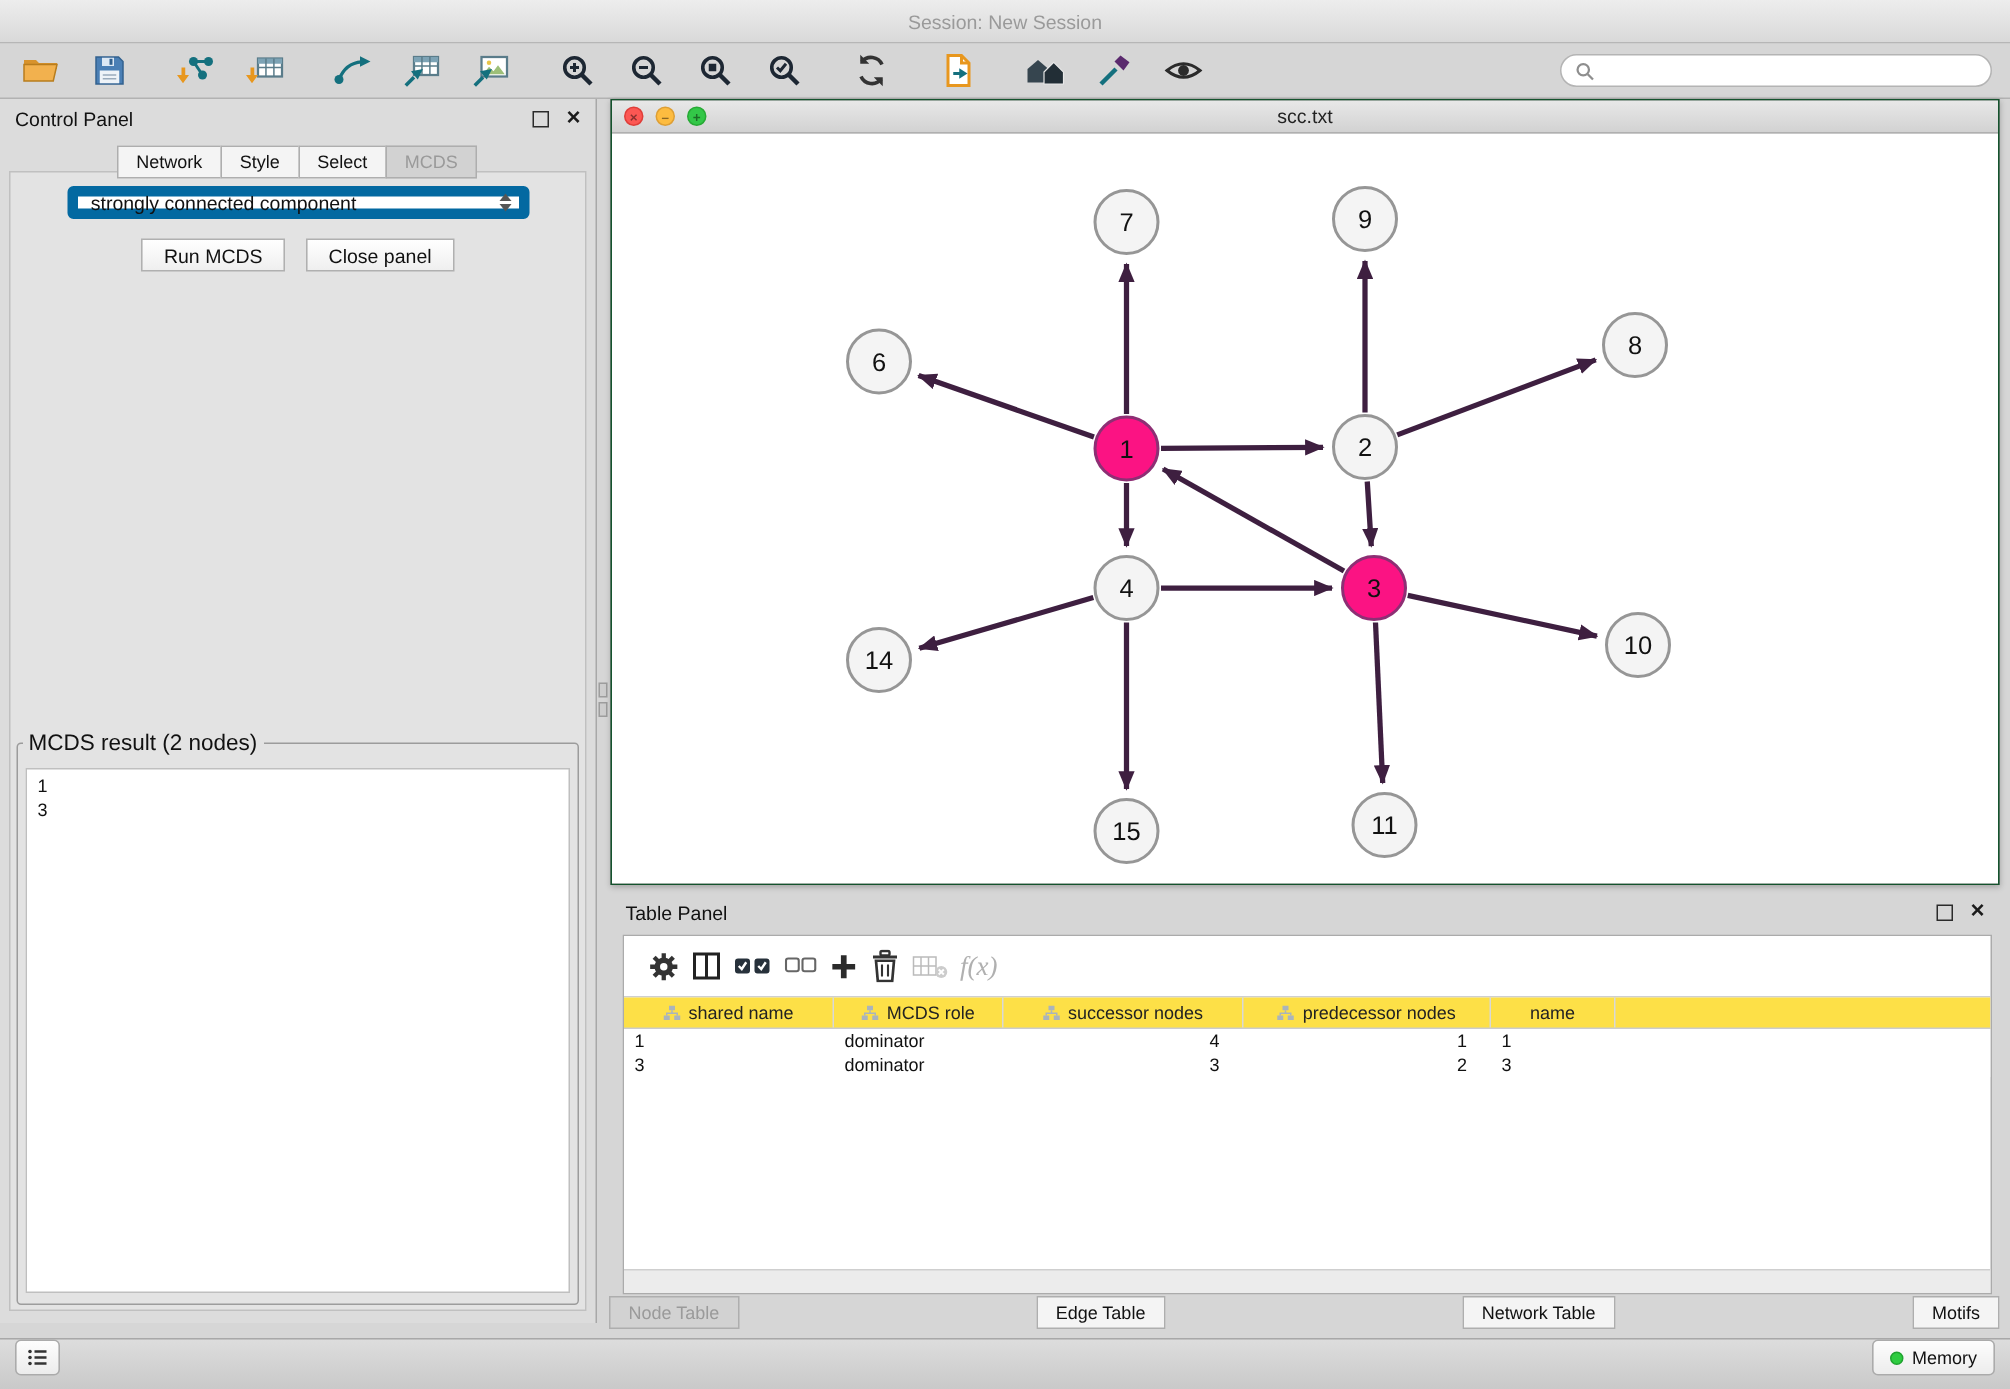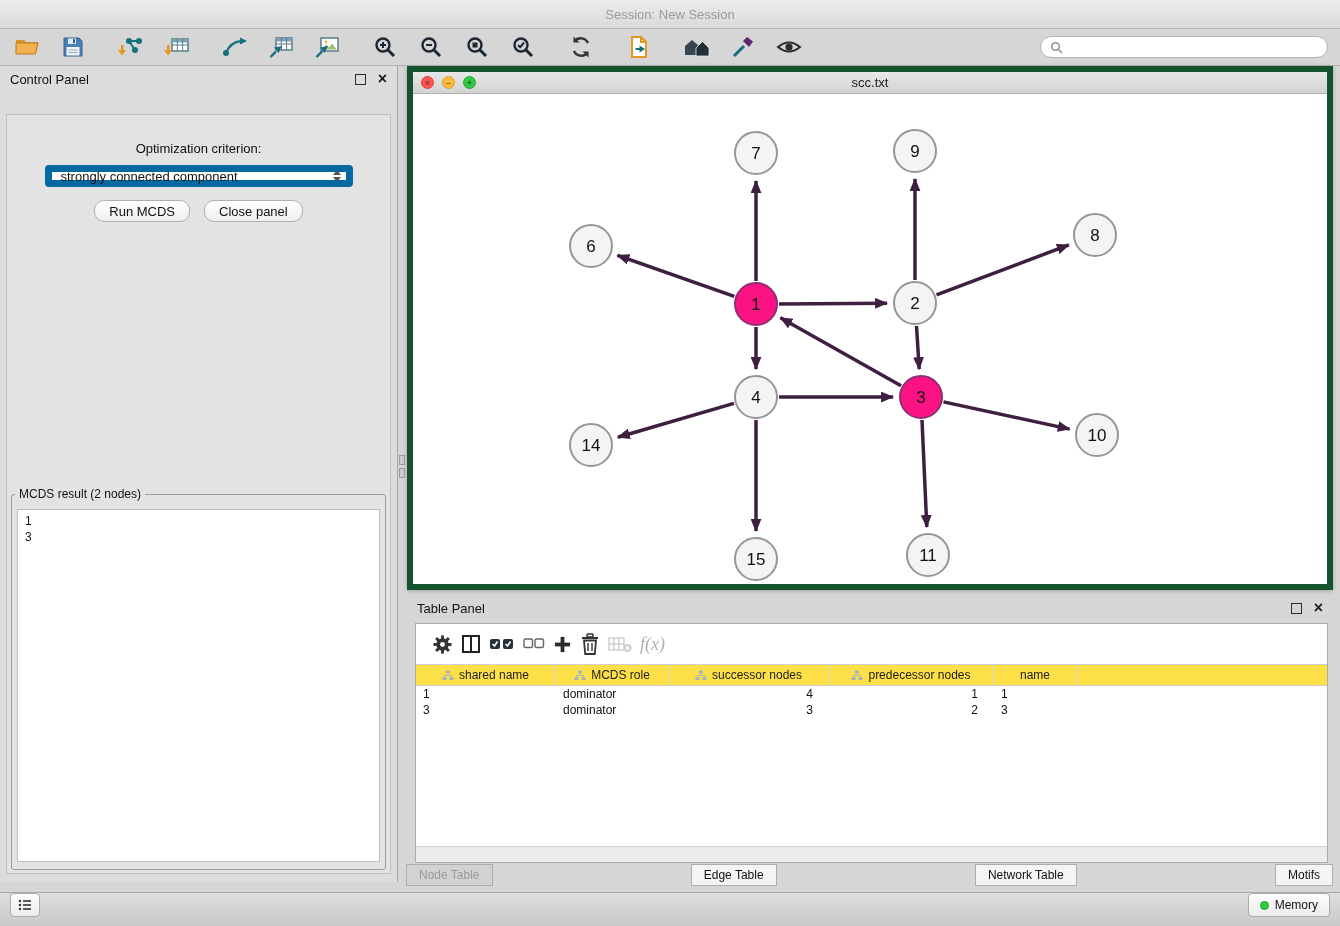--- a/index.html
+++ b/index.html
@@ -37,33 +37,33 @@
     border:1px solid #c0c0c0;background:#e3e3e3;}
   .opt-label{margin-top:26px;text-align:center;font-size:13px;}
   .select{margin:9px auto 0;width:308px;height:22px;background:#fff;border:7px solid #0369a1;
     border-radius:4px;display:flex;align-items:center;justify-content:space-between;
     padding:0 5px 0 9px;font-size:13px;box-sizing:border-box;}
   .stepper{display:flex;flex-direction:column;align-items:center;gap:2px;}
   .stepper .up{width:0;height:0;border-left:4px solid transparent;border-right:4px solid transparent;border-bottom:5px solid #555;}
   .stepper .down{width:0;height:0;border-left:4px solid transparent;border-right:4px solid transparent;border-top:5px solid #555;}
   .btn-row{display:flex;justify-content:center;gap:14px;margin-top:13px;}
   .mac-btn{height:22px;padding:0 14px;font-size:13px;font-family:inherit;
-    background:linear-gradient(#ffffff,#efefef);border:1px solid #b0b0b0;border-radius:10px;color:#111;}
+    background:linear-gradient(#ffffff,#efefef);border:1px solid #b0b0b0;border-radius:0;color:#111;}
   .result-box{position:absolute;left:4px;right:4px;top:372px;bottom:3px;margin:0;padding:0;
     border:1px solid #9c9c9c;border-radius:3px;}
-  .result-box legend{font-size:12px;padding:0 4px;margin-left:3px;margin-top:24px;}
+  .result-box legend{font-size:15px;padding:0 4px;margin-left:3px;margin-top:24px;}
   .result-list{position:absolute;left:5px;right:5px;top:8px;bottom:7px;background:#fff;
     border:1px solid #bfbfbf;font-size:12px;line-height:16px;padding:3px 7px;overflow:hidden;}
   
   .splitter-grip{position:absolute;left:399px;top:455px;width:7px;height:26px;
     display:flex;flex-direction:column;gap:3px;}
   .splitter-grip i{display:block;width:6px;height:10px;background:#cdcdcd;border:1px solid #9d9d9d;box-sizing:border-box;}
   
   .net-window{position:absolute;left:407px;top:66px;width:926px;height:524px;
-    background:#737373;border:6px solid #14532d;box-sizing:border-box;box-shadow:0 1px 4px rgba(0,0,0,.25);}
+    background:#737373;border:1px solid #14532d;box-sizing:border-box;box-shadow:0 1px 4px rgba(0,0,0,.25);}
   .net-titlebar{height:21px;background:linear-gradient(#e8e8e8,#d2d2d2);border-bottom:1px solid #b0b0b0;
     position:relative;display:flex;align-items:center;justify-content:center;font-size:13px;color:#222;}
   .tl{position:absolute;top:4px;width:13px;height:13px;border-radius:50%;box-sizing:border-box;
     display:flex;align-items:center;justify-content:center;font-size:9px;font-weight:bold;color:rgba(0,0,0,.45);}
   .tl.red{left:8px;background:#fc5753;border:1px solid #df3e39;}
   .tl.red::after{content:"\00d7";}
   .tl.yellow{left:29px;background:#fdbc40;border:1px solid #de9f34;}
   .tl.yellow::after{content:"\2013";}
   .tl.green{left:50px;background:#33c748;border:1px solid #27aa35;}
   .tl.green::after{content:"+";}
@@ -254,22 +254,27 @@
   </div>
 </div>
 
 <div class="control-panel">
   <div class="panel-header">
     <span>Control Panel</span>
     <span class="spacer"></span>
     <span class="float-icon"></span>
     <span class="close-x">×</span>
   </div>
+  <div class="cp-tabs">
+    <div class="tab">Network</div>
+    <div class="tab">Style</div>
+    <div class="tab">Select</div>
+    <div class="tab active">MCDS</div>
+  </div>
   <div class="cp-body">
-    <div class="opt-label">Optimization criterion:</div>
     <div class="select">
       <span>strongly connected component</span>
       <span class="stepper">
           <i class="up"></i>
           <i class="down"></i>
         </span>
     </div>
     <div class="btn-row">
       <button class="mac-btn">Run MCDS</button>
       <button class="mac-btn">Close panel</button>

